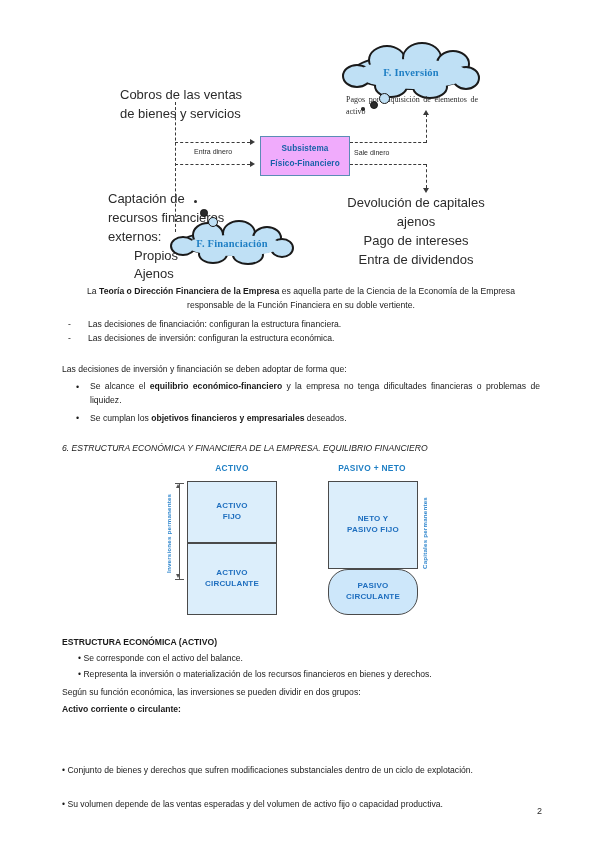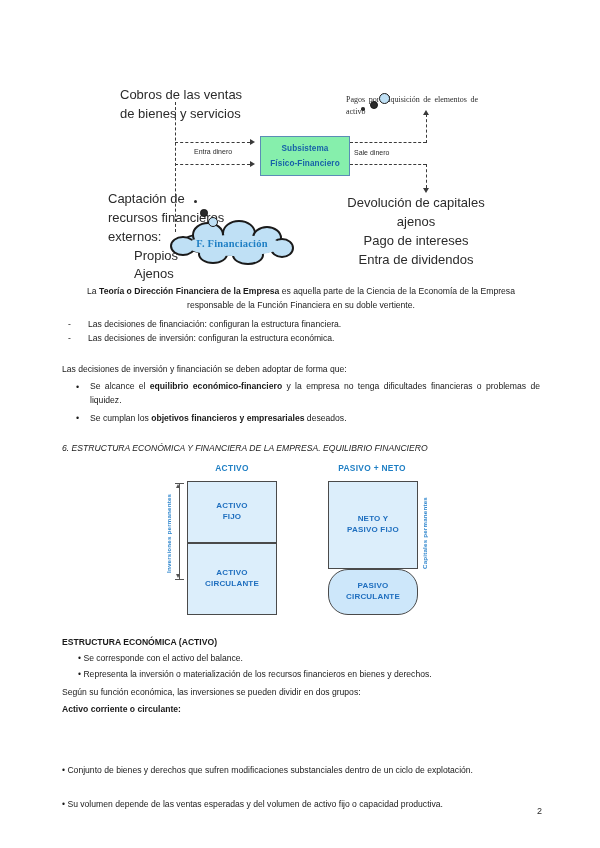--- a/index.html
+++ b/index.html
@@ -101,21 +101,21 @@
   #bub-i2 { left: 262px; top: 49px; width: 6px;  height: 6px; background:#2b2b2b; }
   #bub-i3 { left: 253px; top: 55px; width: 3.5px; height: 3.5px; background:#2b2b2b; border:none; }
   #bub-f1 { left: 100px; top: 165px; width: 8px; height: 8px; }
   #bub-f2 { left: 92px;  top: 157px; width: 5.5px; height: 5.5px; background:#2b2b2b; }
   #bub-f3 { left: 86px;  top: 148px; width: 3px; height: 3px; background:#2b2b2b; border:none; }
 
   .subsystem-box {
     position: absolute;
     left: 152px; top: 84px;
     width: 90px; height: 40px;
-    background: #86efac;
+    background: #f0abfc;
     border: 1.4px solid #5b8cb5;
     box-sizing: border-box;
     display: flex;
     flex-direction: column;
     align-items: center;
     justify-content: center;
     gap: 6px;
   }
   .subsystem-box span {
     color: #1761a8;
@@ -293,20 +293,31 @@
     <div class="dline dl-h" style="left:67px; top:112px; width:75px;"></div>
     <div class="arrow-r" style="left:142px; top:109px;"></div>
 
     <div class="dline dl-h" style="left:242px; top:90px; width:76px;"></div>
     <div class="dline dl-v" style="left:318px; top:62px; height:29px;"></div>
     <div class="arrow-u" style="left:315px; top:58px;"></div>
     <div class="dline dl-h" style="left:242px; top:112px; width:76px;"></div>
     <div class="dline dl-v" style="left:318px; top:112px; height:24px;"></div>
     <div class="arrow-d" style="left:315px; top:136px;"></div>
 
+    <div class="cloud" id="cloud-inversion">
+      <div class="lobe l1"></div>
+      <div class="lobe l2"></div>
+      <div class="lobe l3"></div>
+      <div class="lobe l4"></div>
+      <div class="lobe l5"></div>
+      <div class="lobe l6"></div>
+      <div class="lobe l7"></div>
+      <div class="inner"></div>
+      <div class="cloud-label">F. Inversión</div>
+    </div>
     <div class="bubble" id="bub-i1"></div>
     <div class="bubble" id="bub-i2"></div>
     <div class="bubble" id="bub-i3"></div>
 
     <div class="cloud" id="cloud-financiacion">
       <div class="lobe l1"></div>
       <div class="lobe l2"></div>
       <div class="lobe l3"></div>
       <div class="lobe l4"></div>
       <div class="lobe l5"></div>

